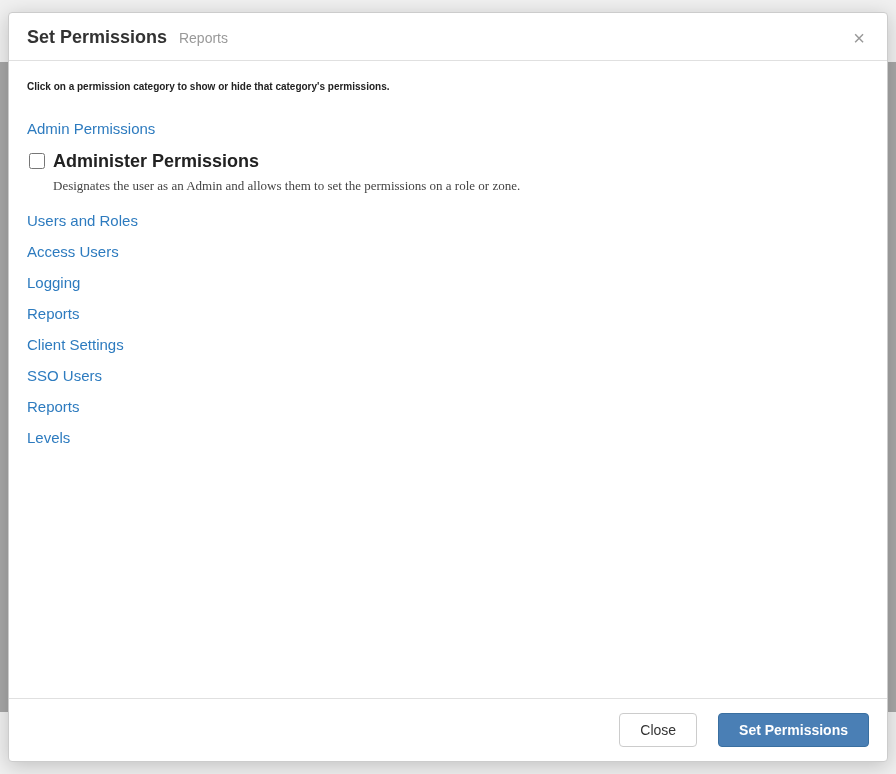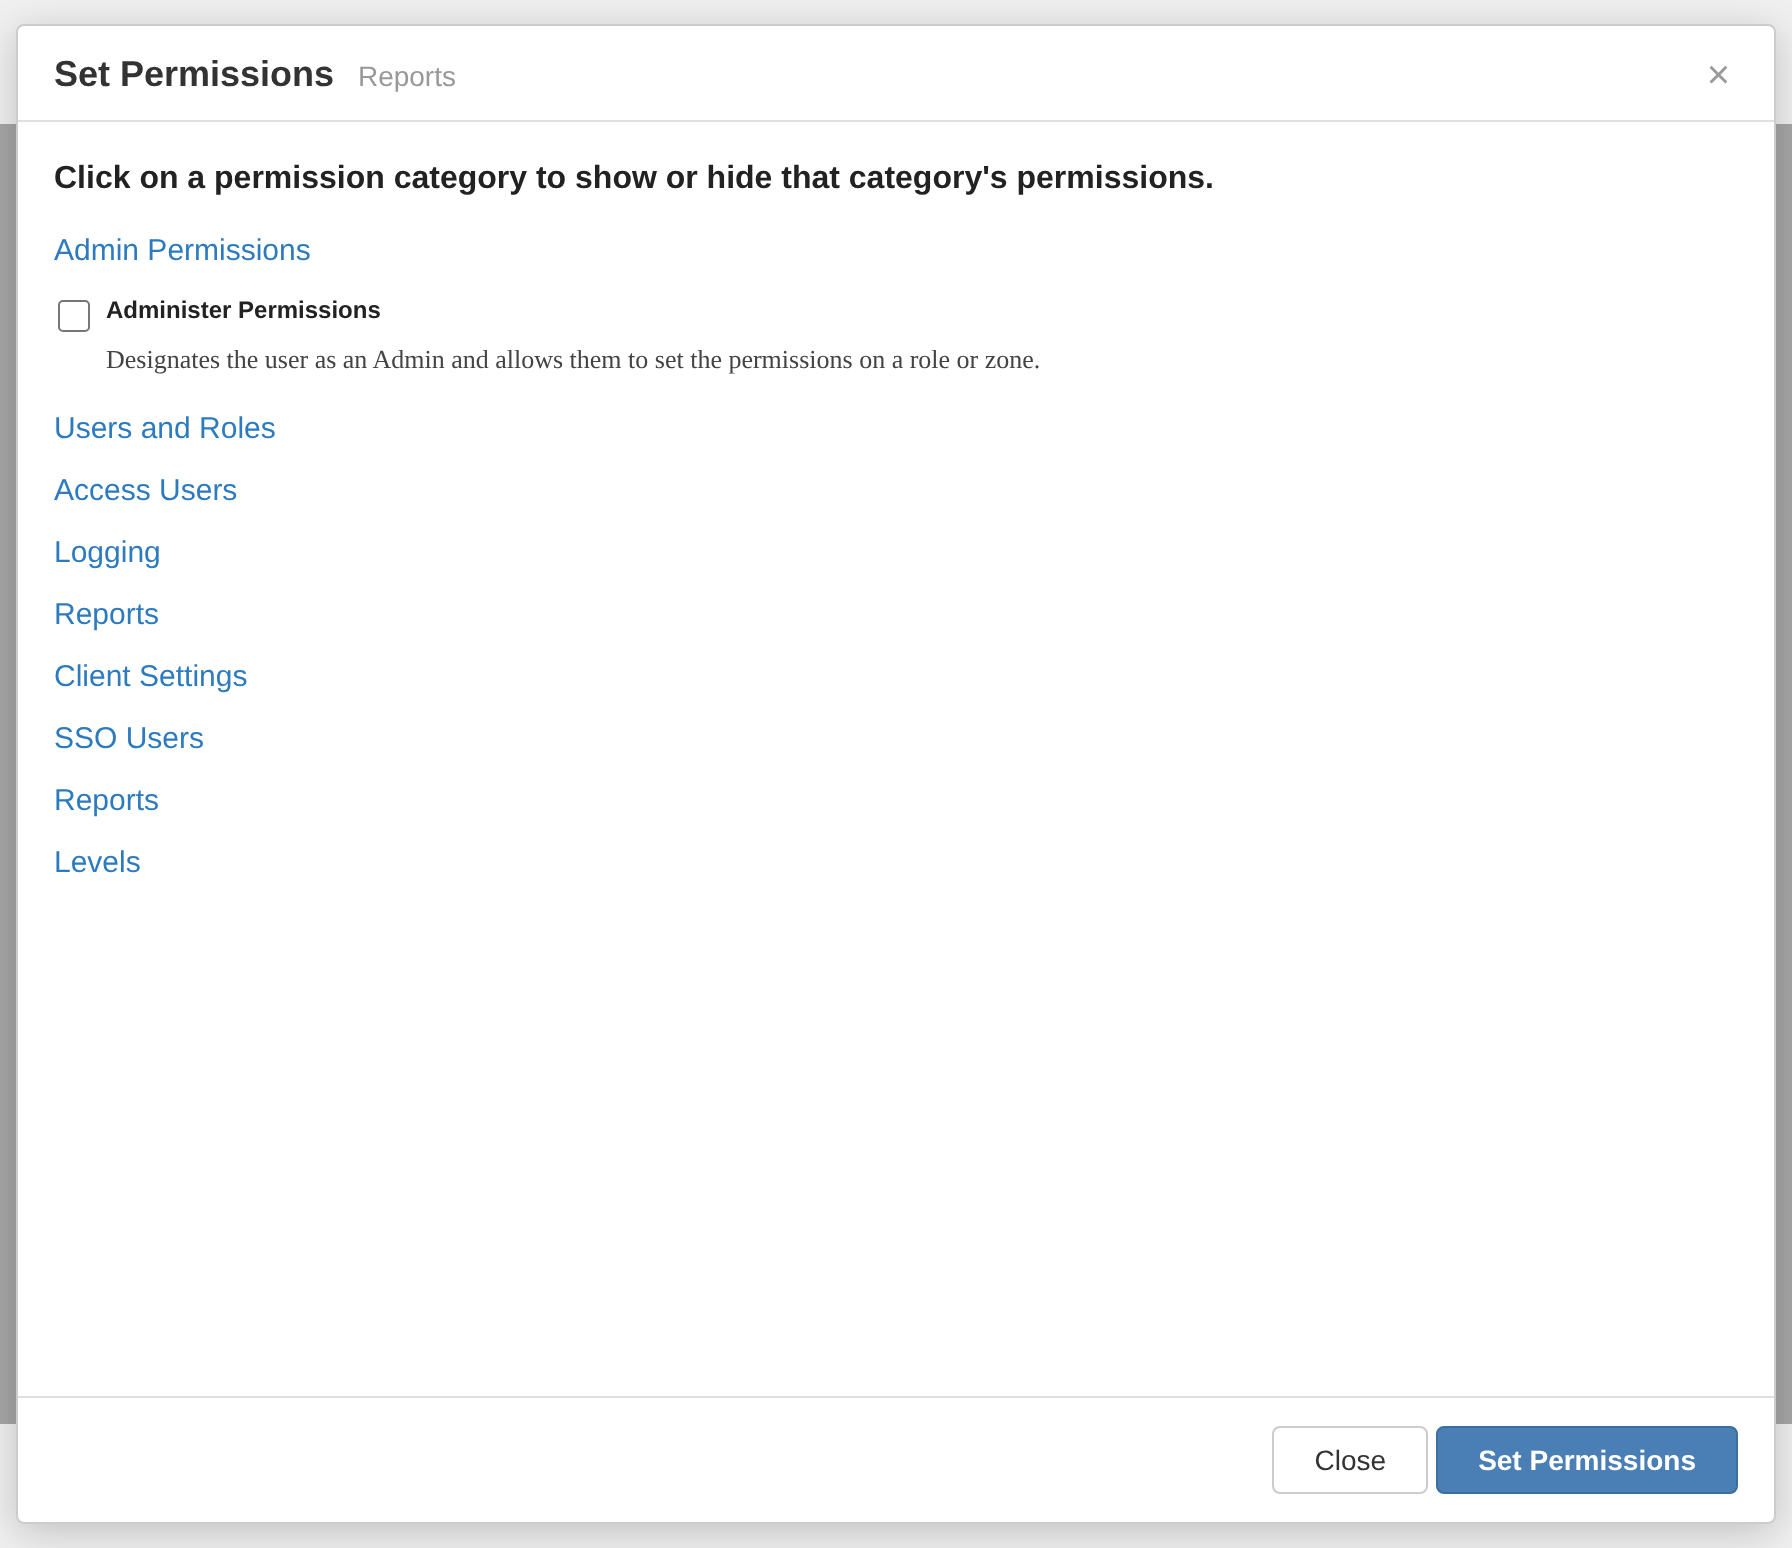--- a/index.html
+++ b/index.html
@@ -70,23 +70,23 @@
     }
 
     .modal-body {
       flex: 1;
       padding: 20px 18px 16px 18px;
       overflow-y: auto;
     }
 
     .instruction-text {
       font-weight: bold;
-      font-size: 16px;
+      font-size: 10px;
       color: #222;
-      margin-bottom: 18px;
+      margin-bottom: 28px;
     }
 
     .category-link {
       display: block;
       color: #2d7bbf;
       text-decoration: none;
       font-size: 15px;
       margin-bottom: 14px;
       cursor: pointer;
     }
@@ -105,40 +105,40 @@
     .permission-checkbox {
       width: 16px;
       height: 16px;
       margin-top: 2px;
       flex-shrink: 0;
       cursor: pointer;
     }
 
     .permission-label {
       font-weight: bold;
-      font-size: 12px;
+      font-size: 18px;
       color: #222;
     }
 
     .permission-description {
       font-size: 13px;
       color: #444;
       margin-top: 4px;
       margin-left: 24px;
       line-height: 1.5;
       font-family: Liberation Serif, serif;
     }
 
     .modal-footer {
       display: flex;
       align-items: center;
       justify-content: flex-end;
       padding: 14px 18px;
       border-top: 1px solid #e0e0e0;
-      gap: 4px;
+      gap: 21px;
     }
 
     .btn-close {
       background: #fff;
       border: 1px solid #ccc;
       border-radius: 4px;
       padding: 8px 20px;
       font-size: 14px;
       color: #333;
       cursor: pointer;

